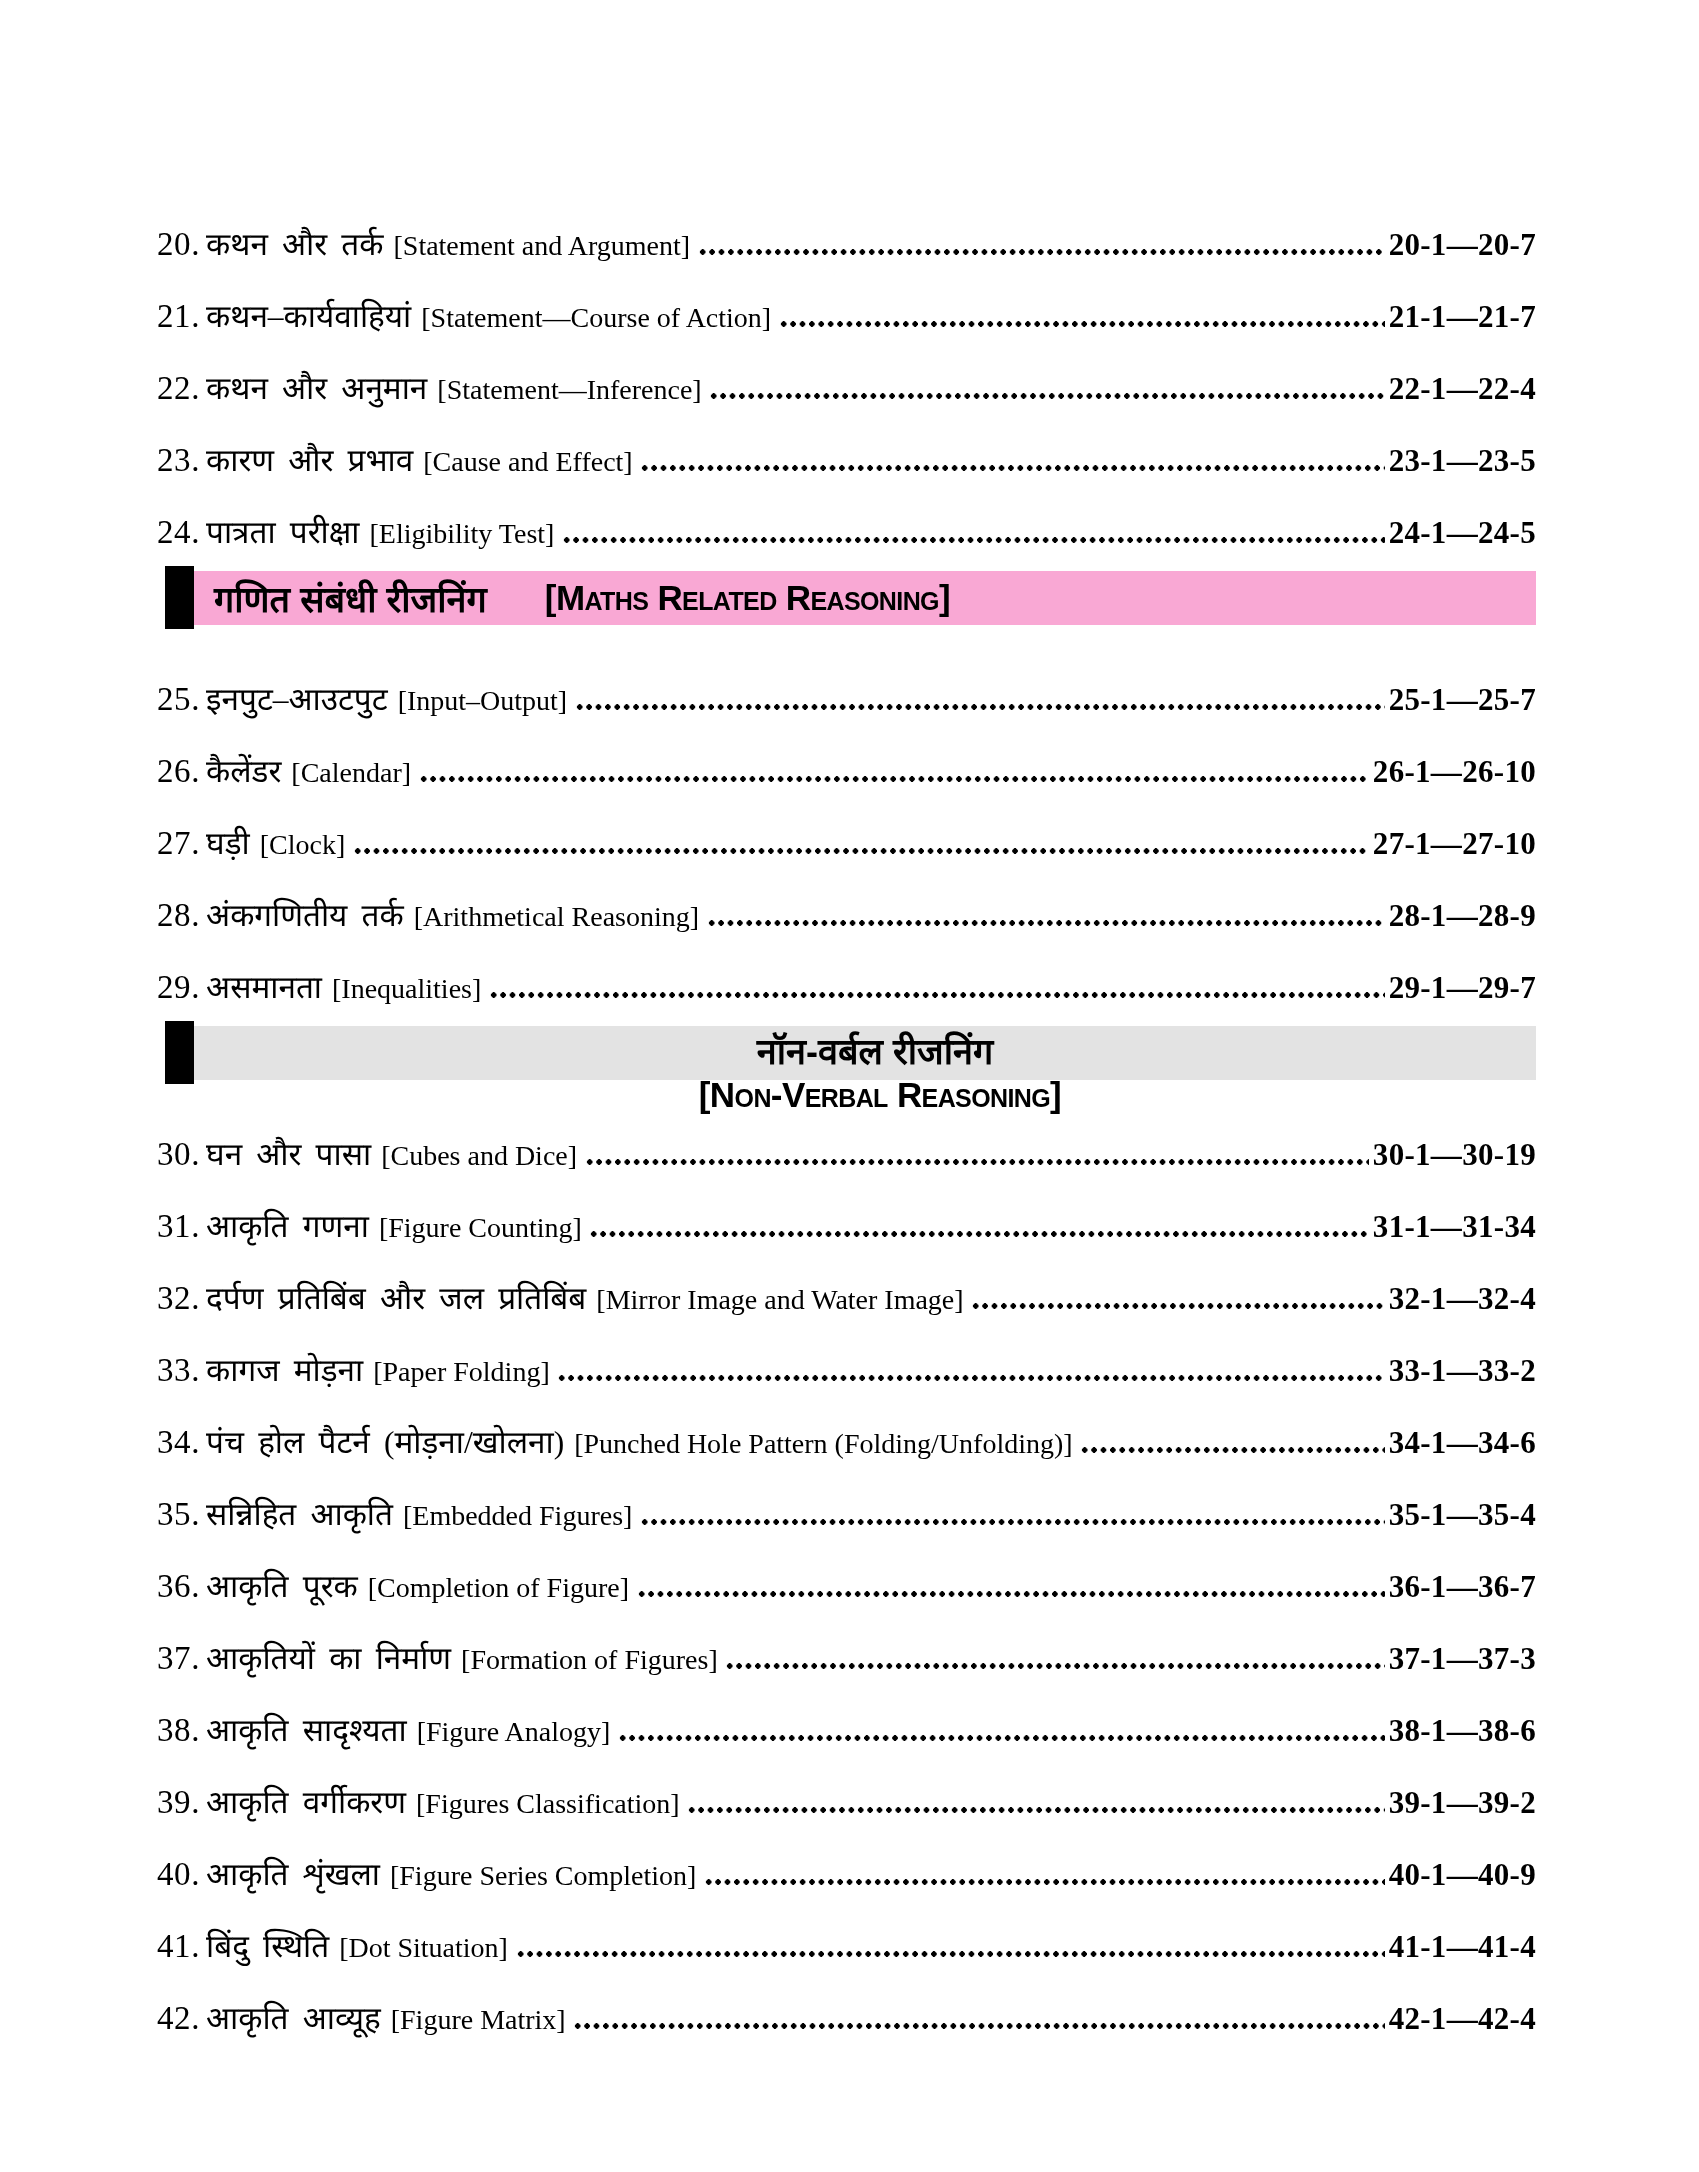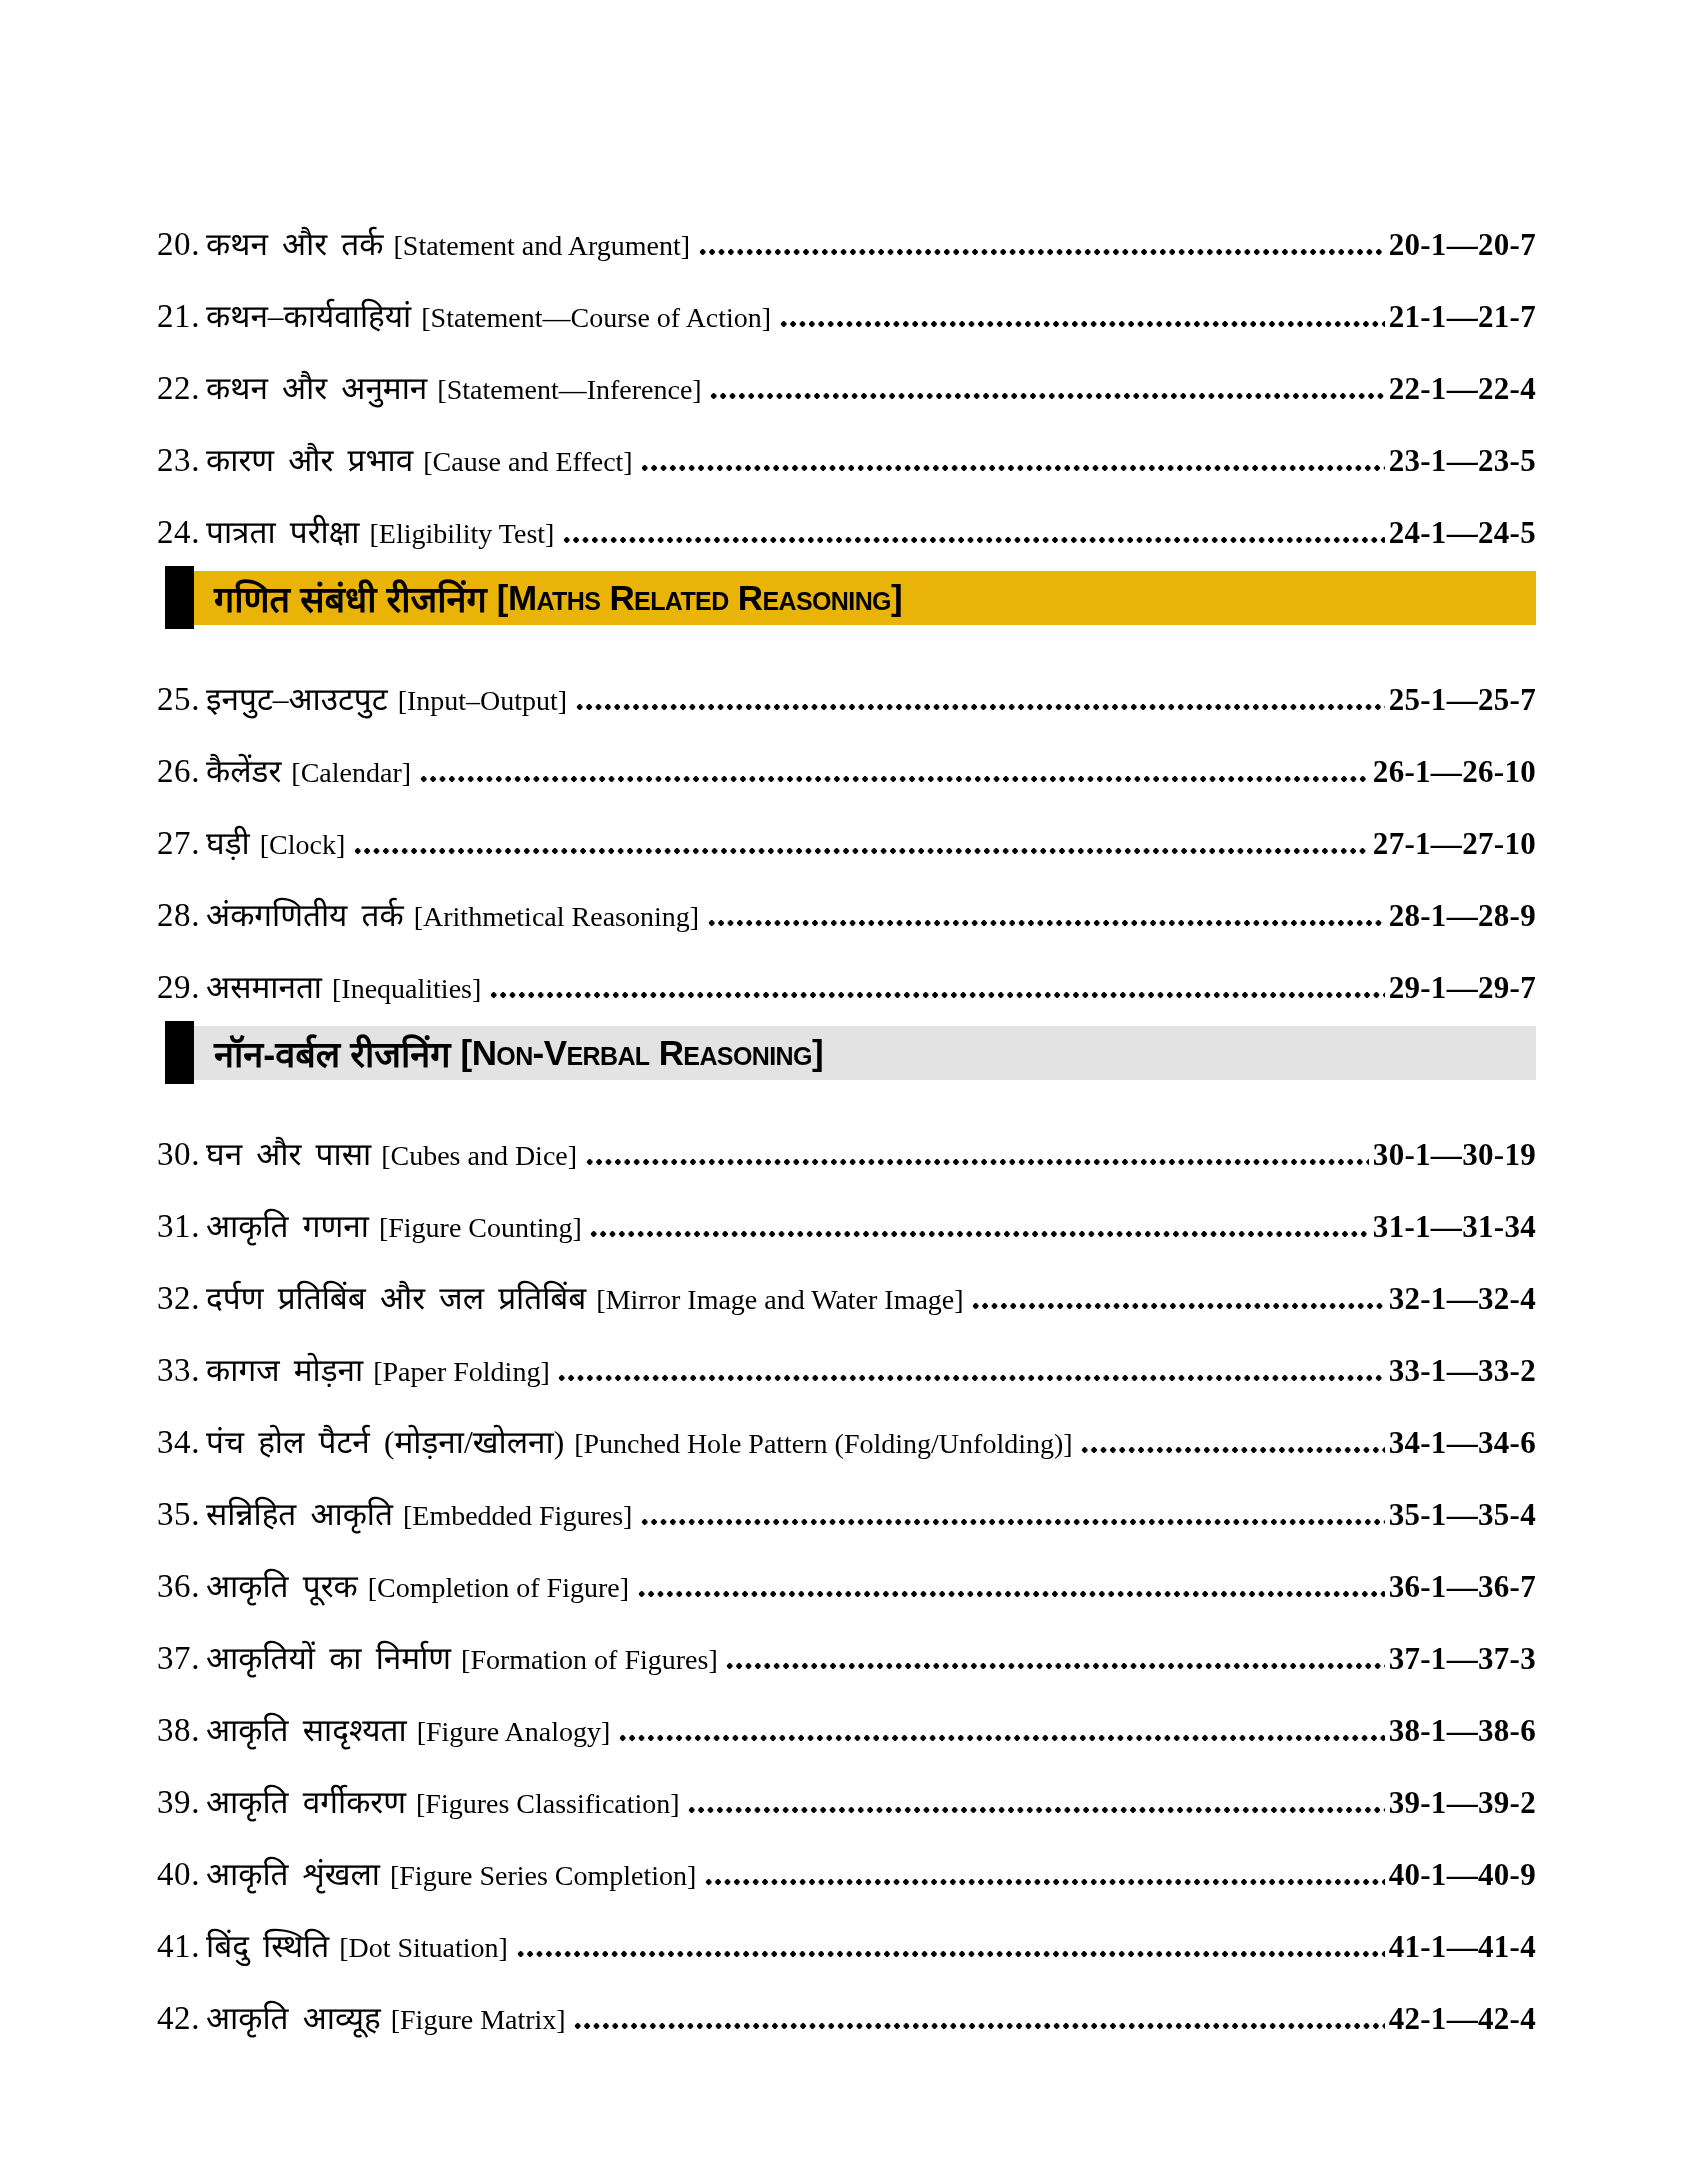--- a/index.html
+++ b/index.html
@@ -133,21 +133,21 @@
   <div class="row">
     <span class="num">24.</span>
     <span class="hindi">पात्रता परीक्षा</span>
     <span class="eng">[Eligibility Test]</span>
     <span class="leader"></span>
     <span class="pages">24-1—24-5</span>
   </div>
 
   <div class="section">
     <span class="bar" style="background: rgb(0, 0, 0);"></span>
-    <div class="band" style="background: #eab308;">
+    <div class="band" style="background: #f9a8d4; gap: 48px;">
       <span class="sec-hindi">गणित संबंधी रीजनिंग</span>
       <span class="sec-eng">[Maths Related Reasoning]</span>
     </div>
   </div>
 
   <div class="row">
     <span class="num">25.</span>
     <span class="hindi">इनपुट–आउटपुट</span>
     <span class="eng">[Input–Output]</span>
     <span class="leader"></span>
@@ -181,21 +181,21 @@
   <div class="row">
     <span class="num">29.</span>
     <span class="hindi">असमानता</span>
     <span class="eng">[Inequalities]</span>
     <span class="leader"></span>
     <span class="pages">29-1—29-7</span>
   </div>
 
   <div class="section">
     <span class="bar" style="background: rgb(0, 0, 0);"></span>
-    <div class="band" style="background: rgb(227, 227, 227);">
+    <div class="band" style="background: rgb(227, 227, 227); flex-direction: column;">
       <span class="sec-hindi">नॉन-वर्बल रीजनिंग</span>
       <span class="sec-eng">[Non-Verbal Reasoning]</span>
     </div>
   </div>
 
   <div class="row">
     <span class="num">30.</span>
     <span class="hindi">घन और पासा</span>
     <span class="eng">[Cubes and Dice]</span>
     <span class="leader"></span>

